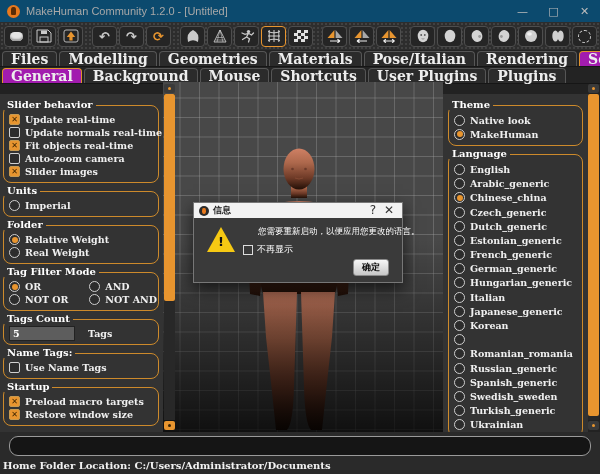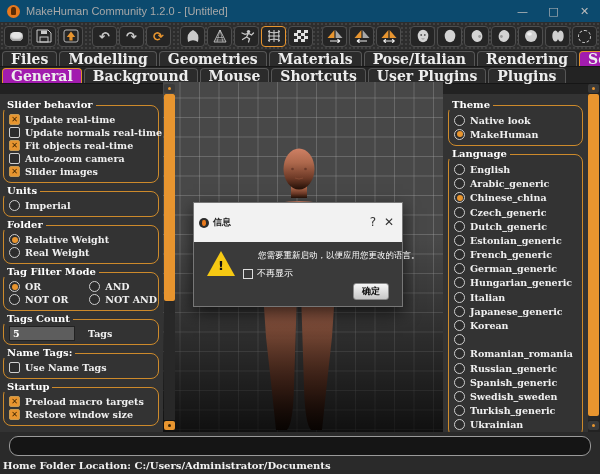--- a/index.html
+++ b/index.html
@@ -71,21 +71,21 @@
   .thumb{position:absolute;left:0;right:0;background:#e8952f;border-radius:2px;}
 
   
   .bottombar{position:absolute;top:432px;left:0;width:600px;height:42px;background:#2a2a2a;}
   .progress{position:absolute;left:9px;top:4px;width:580px;height:18px;border:1px solid #9a9a9a;border-radius:9px;background:#151515;}
   .statusline{position:absolute;left:3px;top:28px;color:#f2f2f2;font-weight:bold;font-size:10px;white-space:nowrap;}
 
   
   .dialog{position:absolute;left:193px;top:202px;width:210px;z-index:50;border:1px solid #777;
     box-shadow:0 6px 16px rgba(0,0,0,.65);box-sizing:border-box;}
-  .dlg-title{height:15px;background:#f2f2f2;display:flex;align-items:center;padding:12px 5px;}
+  .dlg-title{height:15px;background:#f2f2f2;display:flex;align-items:center;padding:0 5px;}
   .dlg-icon{width:10px;height:10px;border-radius:50%;background:#2b2b2b;position:relative;margin-right:4px;flex:none;}
   .dlg-icon::after{content:"";position:absolute;left:3px;top:2px;width:4px;height:6px;background:#e8791d;border-radius:40%;}
   .dlg-title-text{font:bold 9px "Liberation Sans",sans-serif;color:#222;}
   .dlg-help{margin-left:auto;}
   .dlg-help,.dlg-close{width:16px;text-align:center;color:#333;font:12px "DejaVu Sans",sans-serif;line-height:15px;}
   .dlg-body{position:relative;height:64px;background:#3a3a3a;}
   .warn-tri{position:absolute;left:13px;top:9px;width:0;height:0;
     border-left:14px solid transparent;border-right:14px solid transparent;border-bottom:25px solid #f6c913;}
   .warn-excl{position:absolute;left:13px;top:16px;width:28px;text-align:center;color:#111;
     font:bold 13px "DejaVu Sans",sans-serif;}

